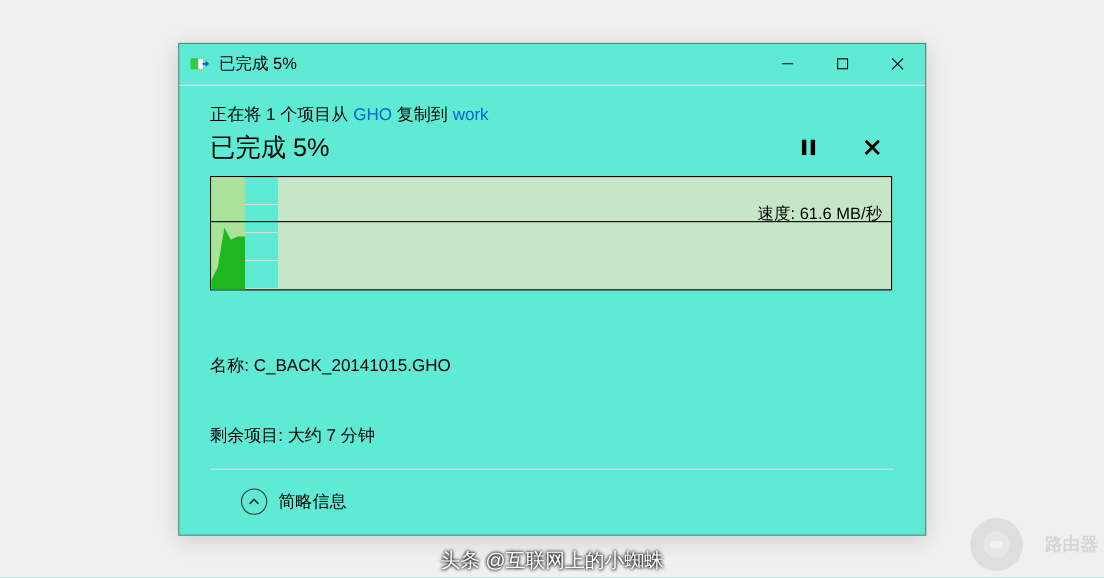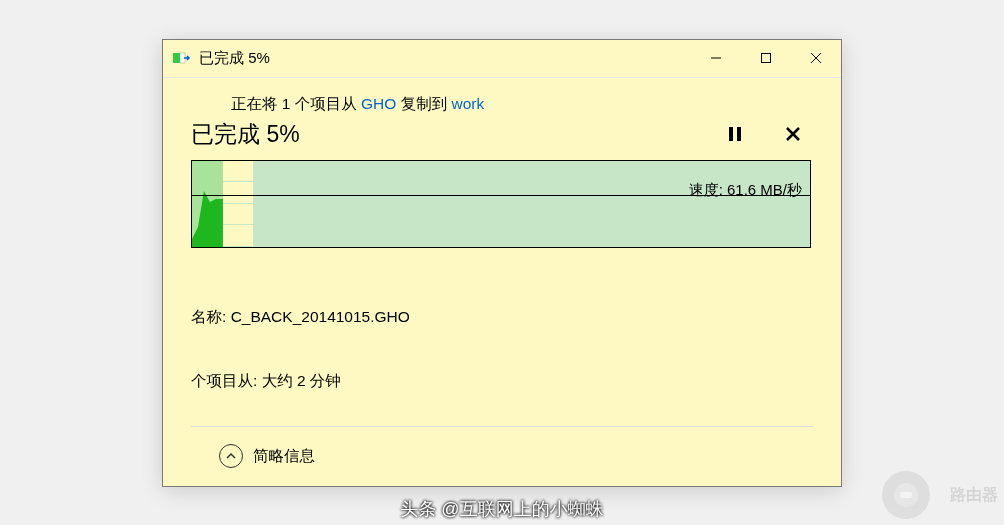--- a/index.html
+++ b/index.html
@@ -9,21 +9,21 @@
       background: #f0f0f0;
       font-family: "Microsoft YaHei", "Segoe UI", sans-serif;
       display: flex;
       align-items: center;
       justify-content: center;
       position: relative;
     }
     .window {
       width: 680px;
       height: 448px;
-      background: #fef9c3;
+      background: #5eead4;
       border: 1px solid #7a7a7a;
       display: flex;
       flex-direction: column;
       box-shadow: 0 4px 20px rgba(0,0,0,0.15);
     }
     .titlebar {
       height: 38px;
       display: flex;
       align-items: center;
       padding: 0 0 0 10px;
@@ -56,21 +56,20 @@
     .content {
       flex: 1;
       padding: 16px 28px 0 28px;
       display: flex;
       flex-direction: column;
     }
     .status-line {
       font-size: 15.5px;
       color: #000;
       margin-bottom: 4px;
-      margin-left: 40px;
     }
     .status-line .link { color: #0066cc; cursor: pointer; }
     .progress-title {
       font-size: 23px;
       color: #000;
       margin-bottom: 10px;
       display: flex;
       align-items: center;
     }
     .action-buttons {
@@ -82,21 +81,21 @@
     .action-btn {
       width: 28px;
       height: 28px;
       display: flex;
       align-items: center;
       justify-content: center;
       cursor: pointer;
     }
     .chart {
       width: 620px;
-      height: 88px;
+      height: 104px;
       border: 1px solid #000;
       position: relative;
       background: linear-gradient(
         to right,
         transparent, transparent calc(10% - 1px), #c7e6c7 calc(10% - 1px), #c7e6c7 10%
       ),
       repeating-linear-gradient(
         to right,
         transparent, transparent calc(10% - 1px), #c7e6c7 calc(10% - 1px), #c7e6c7 10%
       ),
@@ -264,21 +263,21 @@
         <polygon points="0,120 0,112 6,100 12,64 18,75 24,72 31,72 31,120" fill="#1eb81e"></polygon>
       </svg>
       <div class="chart-midline"></div>
       <div class="chart-speed-label">速度: 61.6 MB/秒</div>
     </div>
 
     <div class="detail-line">
       <span>名称: </span><span>C_BACK_20141015.GHO</span>
     </div>
     <div class="detail-line">
-      <span>个项目从: </span><span>大约 2 分钟</span>
+      <span>剩余项目: </span><span>大约 7 分钟</span>
     </div>
 
     <div class="footer">
       <div class="footer-link">
         <span class="chevron-circle">
           <svg width="12" height="12" viewBox="0 0 12 12">
               <path d="M2 8 L6 4 L10 8" fill="none" stroke="#333" stroke-width="1.5"></path>
             </svg>
         </span>
         <span>简略信息</span>

